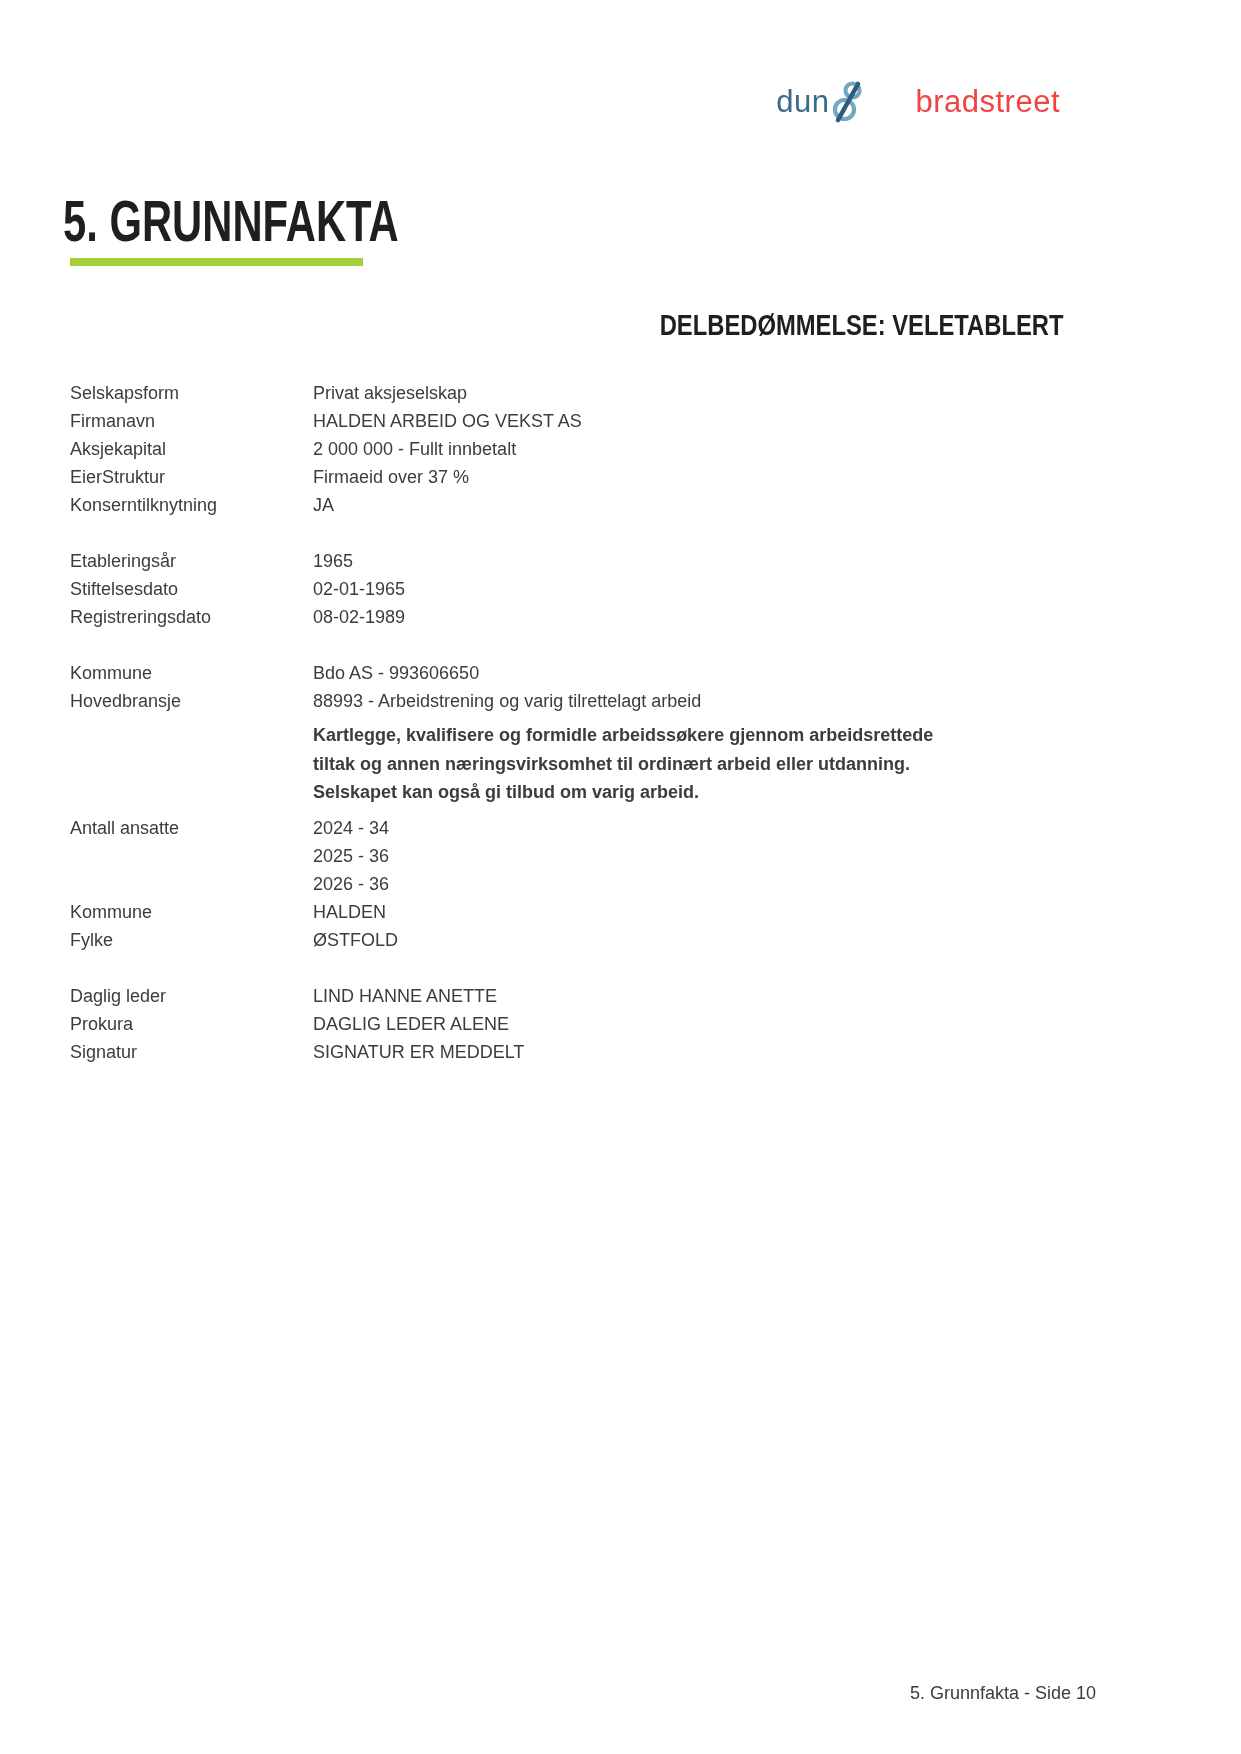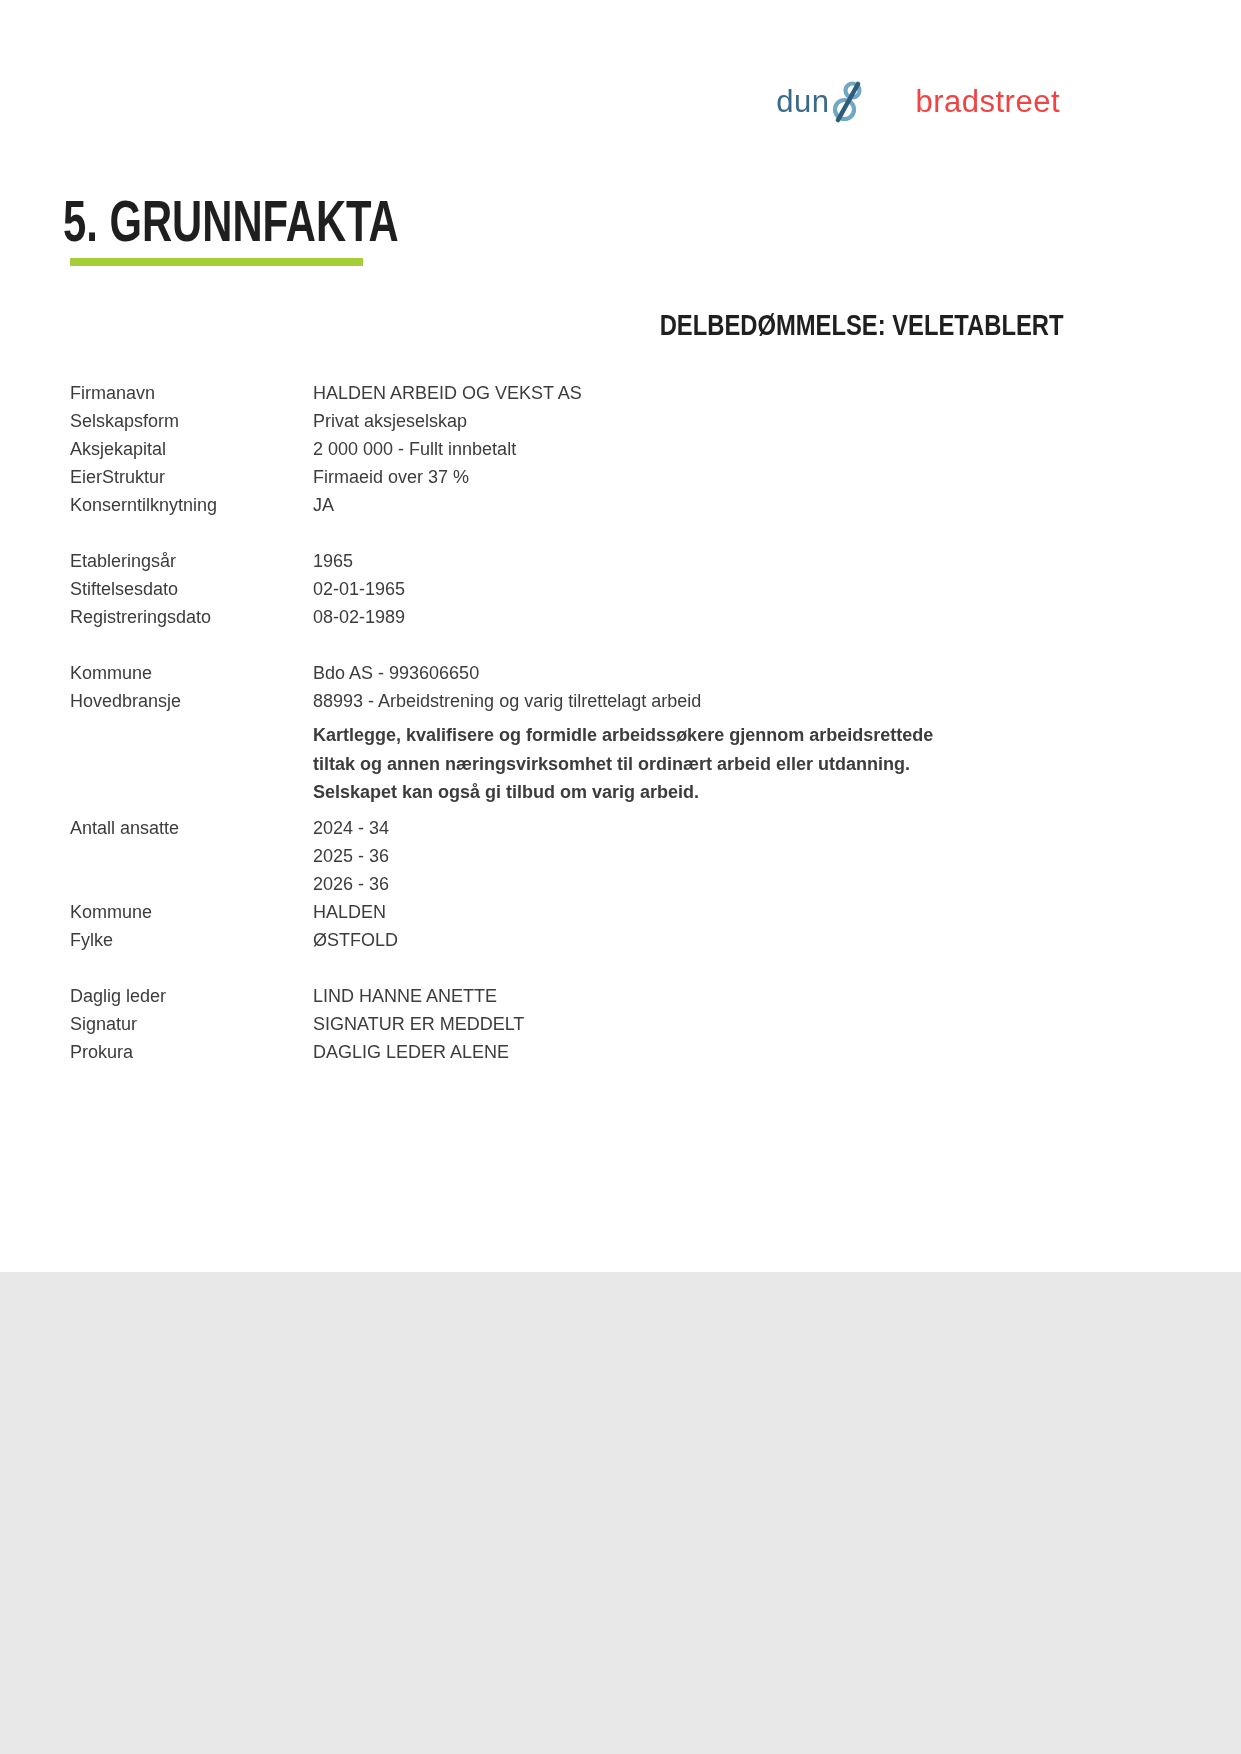--- a/index.html
+++ b/index.html
@@ -1,18 +1,18 @@
 <!DOCTYPE html>
 <html><head>
 <meta charset="utf-8">
 <style>
   html,body { margin:0; padding:0; background:#e8e8e8; }
   .page {
     position:relative;
-    width:1241px; height:1272px;
+    width:1241px; height:1754px;
     margin:0 auto;
     background:#ffffff;
     overflow:hidden;
     font-family:"Liberation Sans", sans-serif;
     color:#3c3c3c;
   }
 
   
   .logo {
     position:absolute; top:78px; right:181px;
@@ -84,26 +84,26 @@
 
   <div class="title">5. GRUNNFAKTA</div>
   <div class="accent-bar"></div>
 
   <div class="assessment">DELBEDØMMELSE: VELETABLERT</div>
 
   <div class="facts">
 
     <div class="section">
       <div class="row">
+        <span class="label">Selskapsform</span>
+        <span class="value">Privat aksjeselskap</span>
+      </div>
+      <div class="row">
         <span class="label">Firmanavn</span>
         <span class="value">HALDEN ARBEID OG VEKST AS</span>
-      </div>
-      <div class="row">
-        <span class="label">Selskapsform</span>
-        <span class="value">Privat aksjeselskap</span>
       </div>
       <div class="row">
         <span class="label">Aksjekapital</span>
         <span class="value">2 000 000 - Fullt innbetalt</span>
       </div>
       <div class="row">
         <span class="label">EierStruktur</span>
         <span class="value">Firmaeid over 37 %</span>
       </div>
       <div class="row">
@@ -158,26 +158,26 @@
         <span class="value">ØSTFOLD</span>
       </div>
     </div>
 
     <div class="section">
       <div class="row">
         <span class="label">Daglig leder</span>
         <span class="value">LIND HANNE ANETTE</span>
       </div>
       <div class="row">
+        <span class="label">Prokura</span>
+        <span class="value">DAGLIG LEDER ALENE</span>
+      </div>
+      <div class="row">
         <span class="label">Signatur</span>
         <span class="value">SIGNATUR ER MEDDELT</span>
-      </div>
-      <div class="row">
-        <span class="label">Prokura</span>
-        <span class="value">DAGLIG LEDER ALENE</span>
       </div>
     </div>
 
   </div>
 
   <div class="footer">5. Grunnfakta - Side 10</div>
 
 </div>
 
 </body></html>

